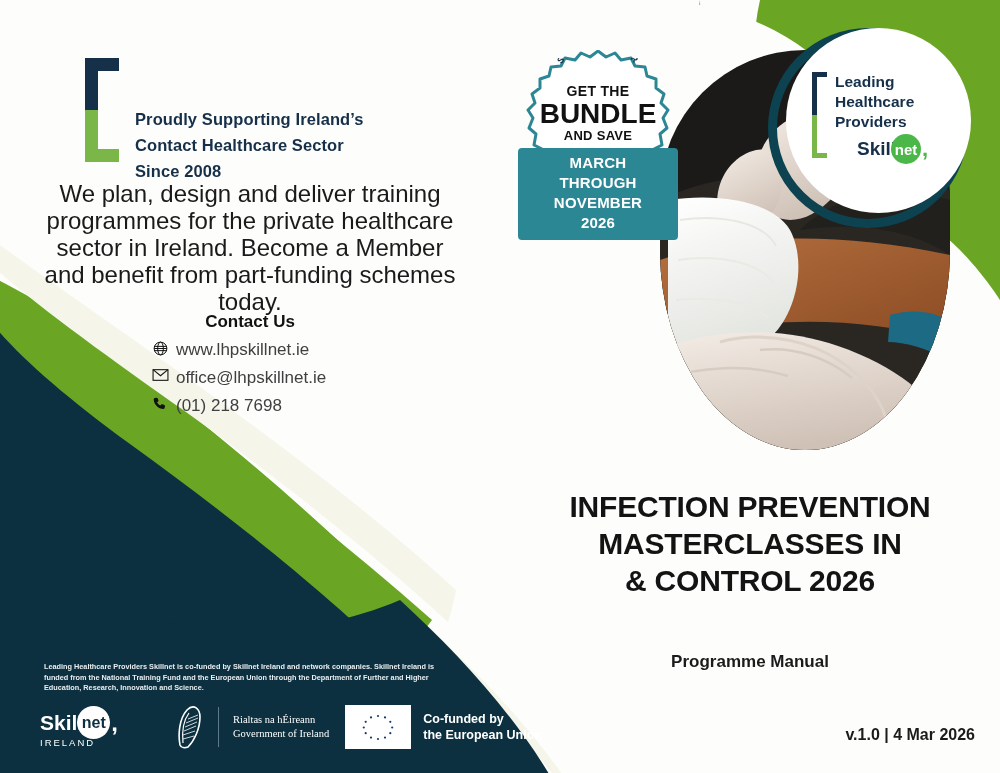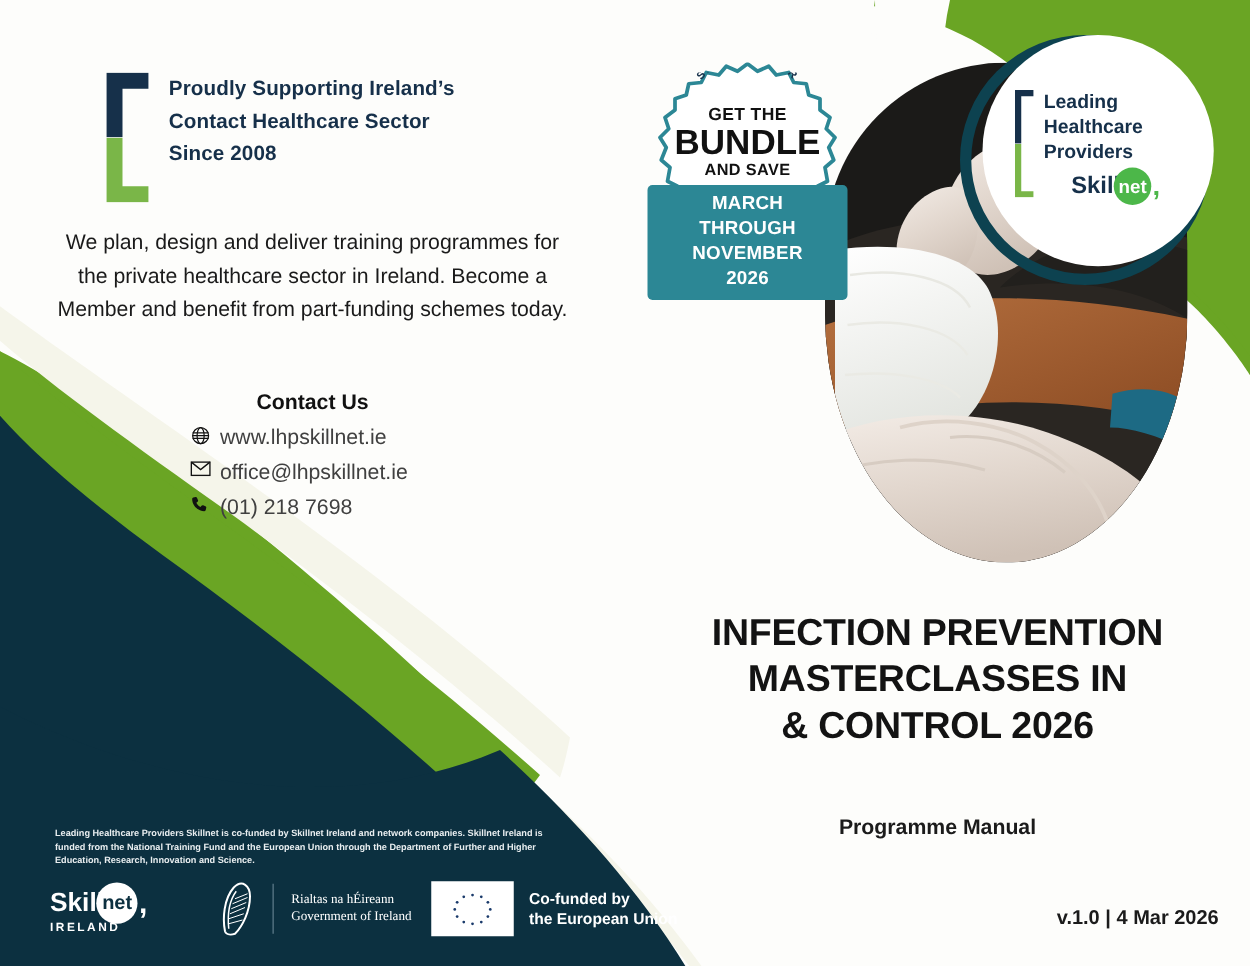--- a/index.html
+++ b/index.html
@@ -19,29 +19,29 @@
   .left-col { position:absolute; left:0; top:0; width:500px; height:470px; }
 
   .bracket-block { position:absolute; left:85px; top:58px; display:flex; }
   .bracket-mark { position:relative; width:34px; height:105px; flex:none; }
   .bracket-mark .bk-top,
   .bracket-mark .bk-bot { position:absolute; left:0; width:34px; height:52px; }
   .bracket-mark .bk-top { top:0; background:#16304a;
     clip-path: polygon(0 0, 100% 0, 100% 13px, 13px 13px, 13px 100%, 0 100%); }
   .bracket-mark .bk-bot { top:52px; background:#7ab648;
     clip-path: polygon(0 0, 13px 0, 13px calc(100% - 13px), 100% calc(100% - 13px), 100% 100%, 0 100%); }
-  .bracket-text { margin-left:16px; }
+  .bracket-text { margin-left:16px;margin-top:48px; }
   .bracket-text div {
     font-size:16.5px; font-weight:bold; color:#16304a;
     line-height:26px; letter-spacing:0.1px;
   }
 
   .intro-para {
     position:absolute; left:40px; top:180px; width:420px;
-    text-align:center; font-size:17px; line-height:27px;
+    text-align:center; font-size:24px; line-height:27px;
     color:#1a1a1a; font-weight:500;
   }
 
   .contact-head {
     position:absolute; left:40px; top:312px; width:420px;
     text-align:center; font-size:17px; font-weight:bold; color:#111;
   }
   .contact-list { position:absolute; left:40px; top:340px; width:420px; }
   .contact-row {
     display:flex; align-items:flex-start; justify-content:flex-start;
@@ -132,21 +132,21 @@
   }
   .footer-logos { position:absolute; left:40px; top:703px; display:flex; align-items:center; height:48px; }
   .fl-skillnet { display:flex; flex-direction:column; justify-content:center; height:44px; position:relative; width:118px; }
   .fl-sk-row { display:flex; align-items:center; font-size:21px; font-weight:bold; color:#ffffff; line-height:22px; }
   .fl-sk-pill {
     display:inline-flex; align-items:center; justify-content:center;
     background:#ffffff; color:#0c3040; border-radius:50%;
     width:33px; height:33px; font-size:16px; font-weight:bold; margin-left:-6px;
   }
   .fl-sk-comma { color:#ffffff; font-size:24px; font-weight:bold; margin-left:1px; }
-  .fl-sk-ireland { font-size:9.5px; letter-spacing:2px; color:#ffffff; font-weight:bold; margin-top:-2px; }
+  .fl-sk-ireland { font-size:9.5px; letter-spacing:2px; color:#ffffff; font-weight:normal; margin-top:-2px; }
   .fl-divider { width:1px; height:40px; background:#5d7b89; margin:0 14px; }
   .fl-harp { width:30px; height:44px; margin-left:16px; }
   .fl-gov { margin-left:12px; color:#ffffff; }
   .fl-gov .g1 { font-family:"Liberation Serif", serif; font-size:10.5px; line-height:14px; }
   .fl-gov .g2 { font-family:"Liberation Serif", serif; font-size:10.5px; line-height:14px; }
   .fl-euflag {
     width:66px; height:44px; background:#ffffff; margin-left:16px;
     display:flex; align-items:center; justify-content:center;
   }
   .fl-eutext { margin-left:12px; color:#ffffff; font-size:12.5px; font-weight:bold; line-height:16px; }

